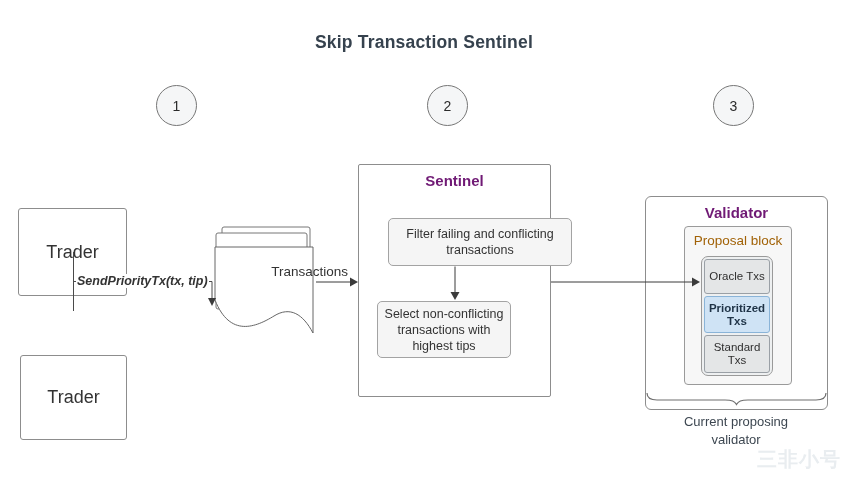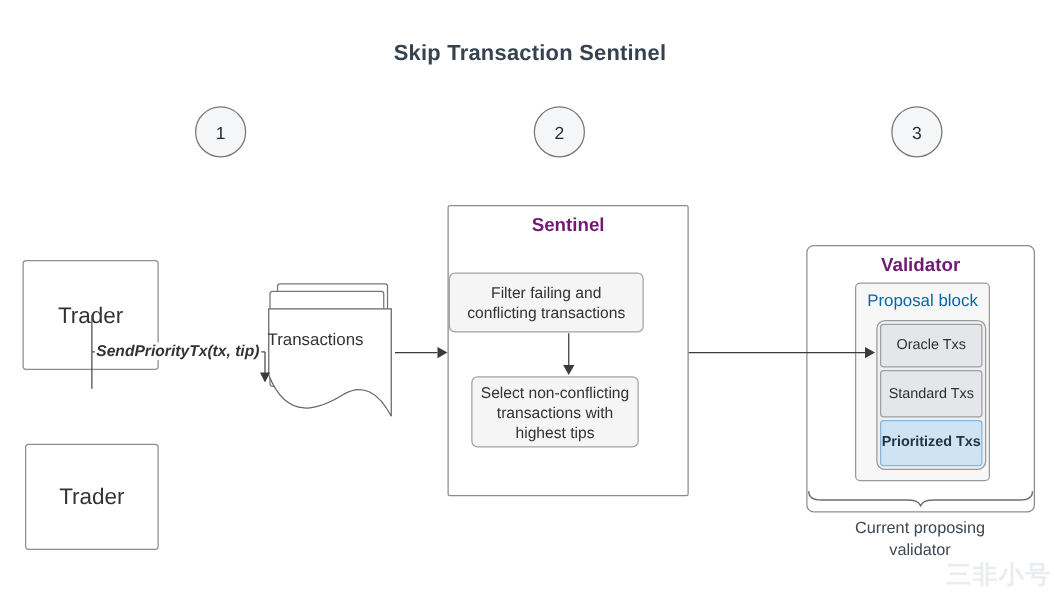--- a/index.html
+++ b/index.html
@@ -39,43 +39,43 @@
     position: absolute; background: #f5f5f5; border: 1px solid #a3a3a3;
     border-radius: 5px; display: flex; align-items: center; justify-content: center;
     font-size: 12.5px; color: #333; text-align: center; line-height: 16px;
     padding: 2px 6px;
   }
   .proposal-block {
     position: absolute; left: 38px; top: 29px; width: 108px; height: 159px;
     background: #f7f7f7; border: 1px solid #9a9a9a; border-radius: 4px;
   }
   .proposal-label {
-    text-align: center; font-size: 13.5px; color: #0369a1; padding-top: 6px;
+    text-align: center; font-size: 13.5px; color: #a16207; padding-top: 6px;
   }
   .tx-group {
-    position: absolute; left: 16px; top: 29px; width: 88px; height: 120px;
+    position: absolute; left: 16px; top: 29px; width: 72px; height: 120px;
     background: #eef0f1; border: 1px solid #9a9a9a; border-radius: 7px;
     padding: 2px; display: flex; flex-direction: column; gap: 2px;
   }
   .tx-box {
     border: 1px solid #9aa0a6; border-radius: 3px; background: #e4e6e7;
     display: flex; align-items: center; justify-content: center;
     font-size: 11.5px; color: #2f2f2f; text-align: center; line-height: 13px;
   }
   .tx-box.highlight {
     background: #cfe3f5; border-color: #8ab4d8; font-weight: bold; color: #1f3347;
   }
   .connector-label {
     position: absolute; left: 76px; top: 274px;
     font-size: 12.5px; font-weight: bold; color: #333;
     background: #ffffff; padding: 0 1px; z-index: 6; white-space: nowrap; font-style: italic;
   }
   .doc-text {
-    position: absolute; left: 214px; top: 262px; width: 124px; z-index: 4;
-    text-align: left; font-size: 13.5px; color: #333; line-height: 20px;
+    position: absolute; left: 224px; top: 262px; width: 124px; z-index: 4;
+    text-align: right; font-size: 13.5px; color: #333; line-height: 20px;
   }
   .caption {
     position: absolute; left: 666px; top: 413px; width: 140px;
     text-align: center; font-size: 13px; color: #3d4751; line-height: 18px;
   }
   .watermark {
     position: absolute; left: 757px; top: 446px;
     font-size: 20px; font-weight: bold; color: #e9edf0; letter-spacing: 1px;
     z-index: 2;
   }
@@ -113,40 +113,40 @@
     <rect x="8" y="7" width="91" height="76" rx="2" fill="#ffffff" stroke="#777777"></rect>
     <path d="M7,21 L105,21 L105,107 C95,88 82,80 66,90 C48,101 22,112 7,74 Z" fill="#ffffff" stroke="#666666"></path>
   </svg>
   <div class="doc-text">
     <div>Transactions</div>
   </div>
 
   <div class="container-box" style="left:358px; top:164px; width:193px; height:233px; border-radius:2px;">
     <div class="container-title">Sentinel</div>
   </div>
-  <div class="subprocess" style="left:359px; top:218px; width:156px; height:48px;">
+  <div class="subprocess" style="left:388px; top:218px; width:184px; height:48px;">
     <span>Filter failing and conflicting transactions</span>
   </div>
   <div class="subprocess" style="left:377px; top:301px; width:134px; height:57px;">
     <span>Select non-conflicting transactions with highest tips</span>
   </div>
 
   <div class="container-box" style="left:645px; top:164px; width:183px; height:214px; border-radius:6px;margin-top:32px;">
     <div class="container-title">Validator</div>
     <div class="proposal-block">
       <div class="proposal-label">Proposal block</div>
       <div class="tx-group">
         <div class="tx-box" style="height:35px;">
           <span>Oracle Txs</span>
         </div>
+        <div class="tx-box highlight" style="height:37px;">
+          <span>Prioritized Txs</span>
+        </div>
         <div class="tx-box" style="height:38px;">
           <span>Standard Txs</span>
-        </div>
-        <div class="tx-box highlight" style="height:37px;">
-          <span>Prioritized Txs</span>
         </div>
       </div>
     </div>
   </div>
 
   <svg class="shape" style="left:645px; top:391px;" width="183" height="15" viewBox="0 0 183 15">
     <path d="M2,2 C2,8 7,9 12,9 L80,9 C87,9 89.5,10 91.5,13.5 C93.5,10 96,9 103,9 L171,9 C176,9 181,8 181,2" fill="none" stroke="#6f6f6f" stroke-width="1.2"></path>
   </svg>
   <div class="caption">Current proposing validator</div>
 

